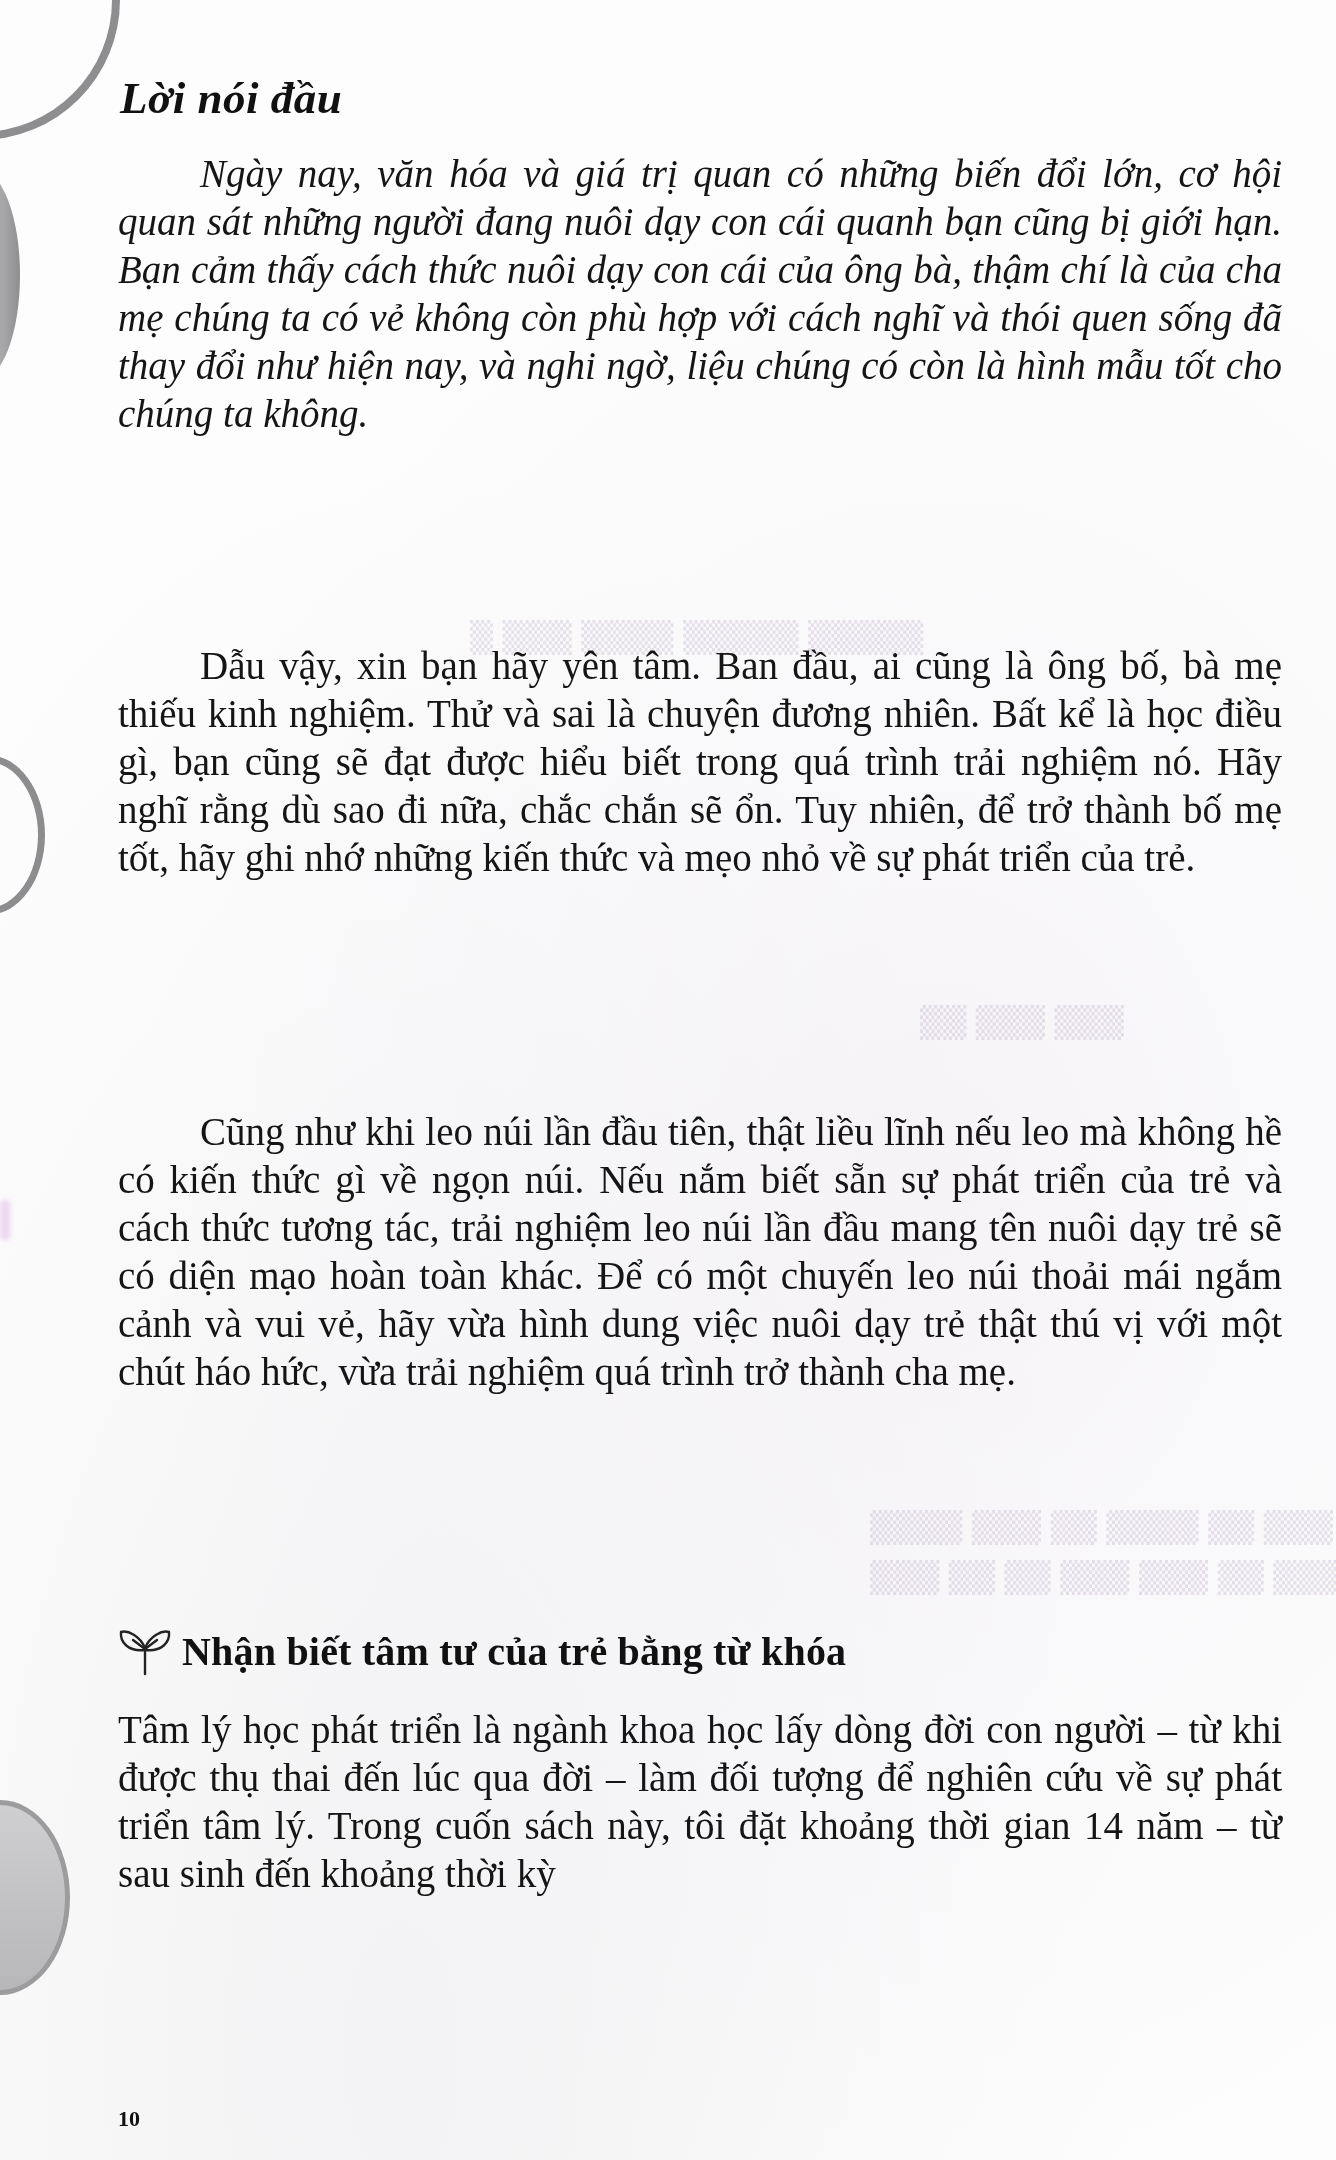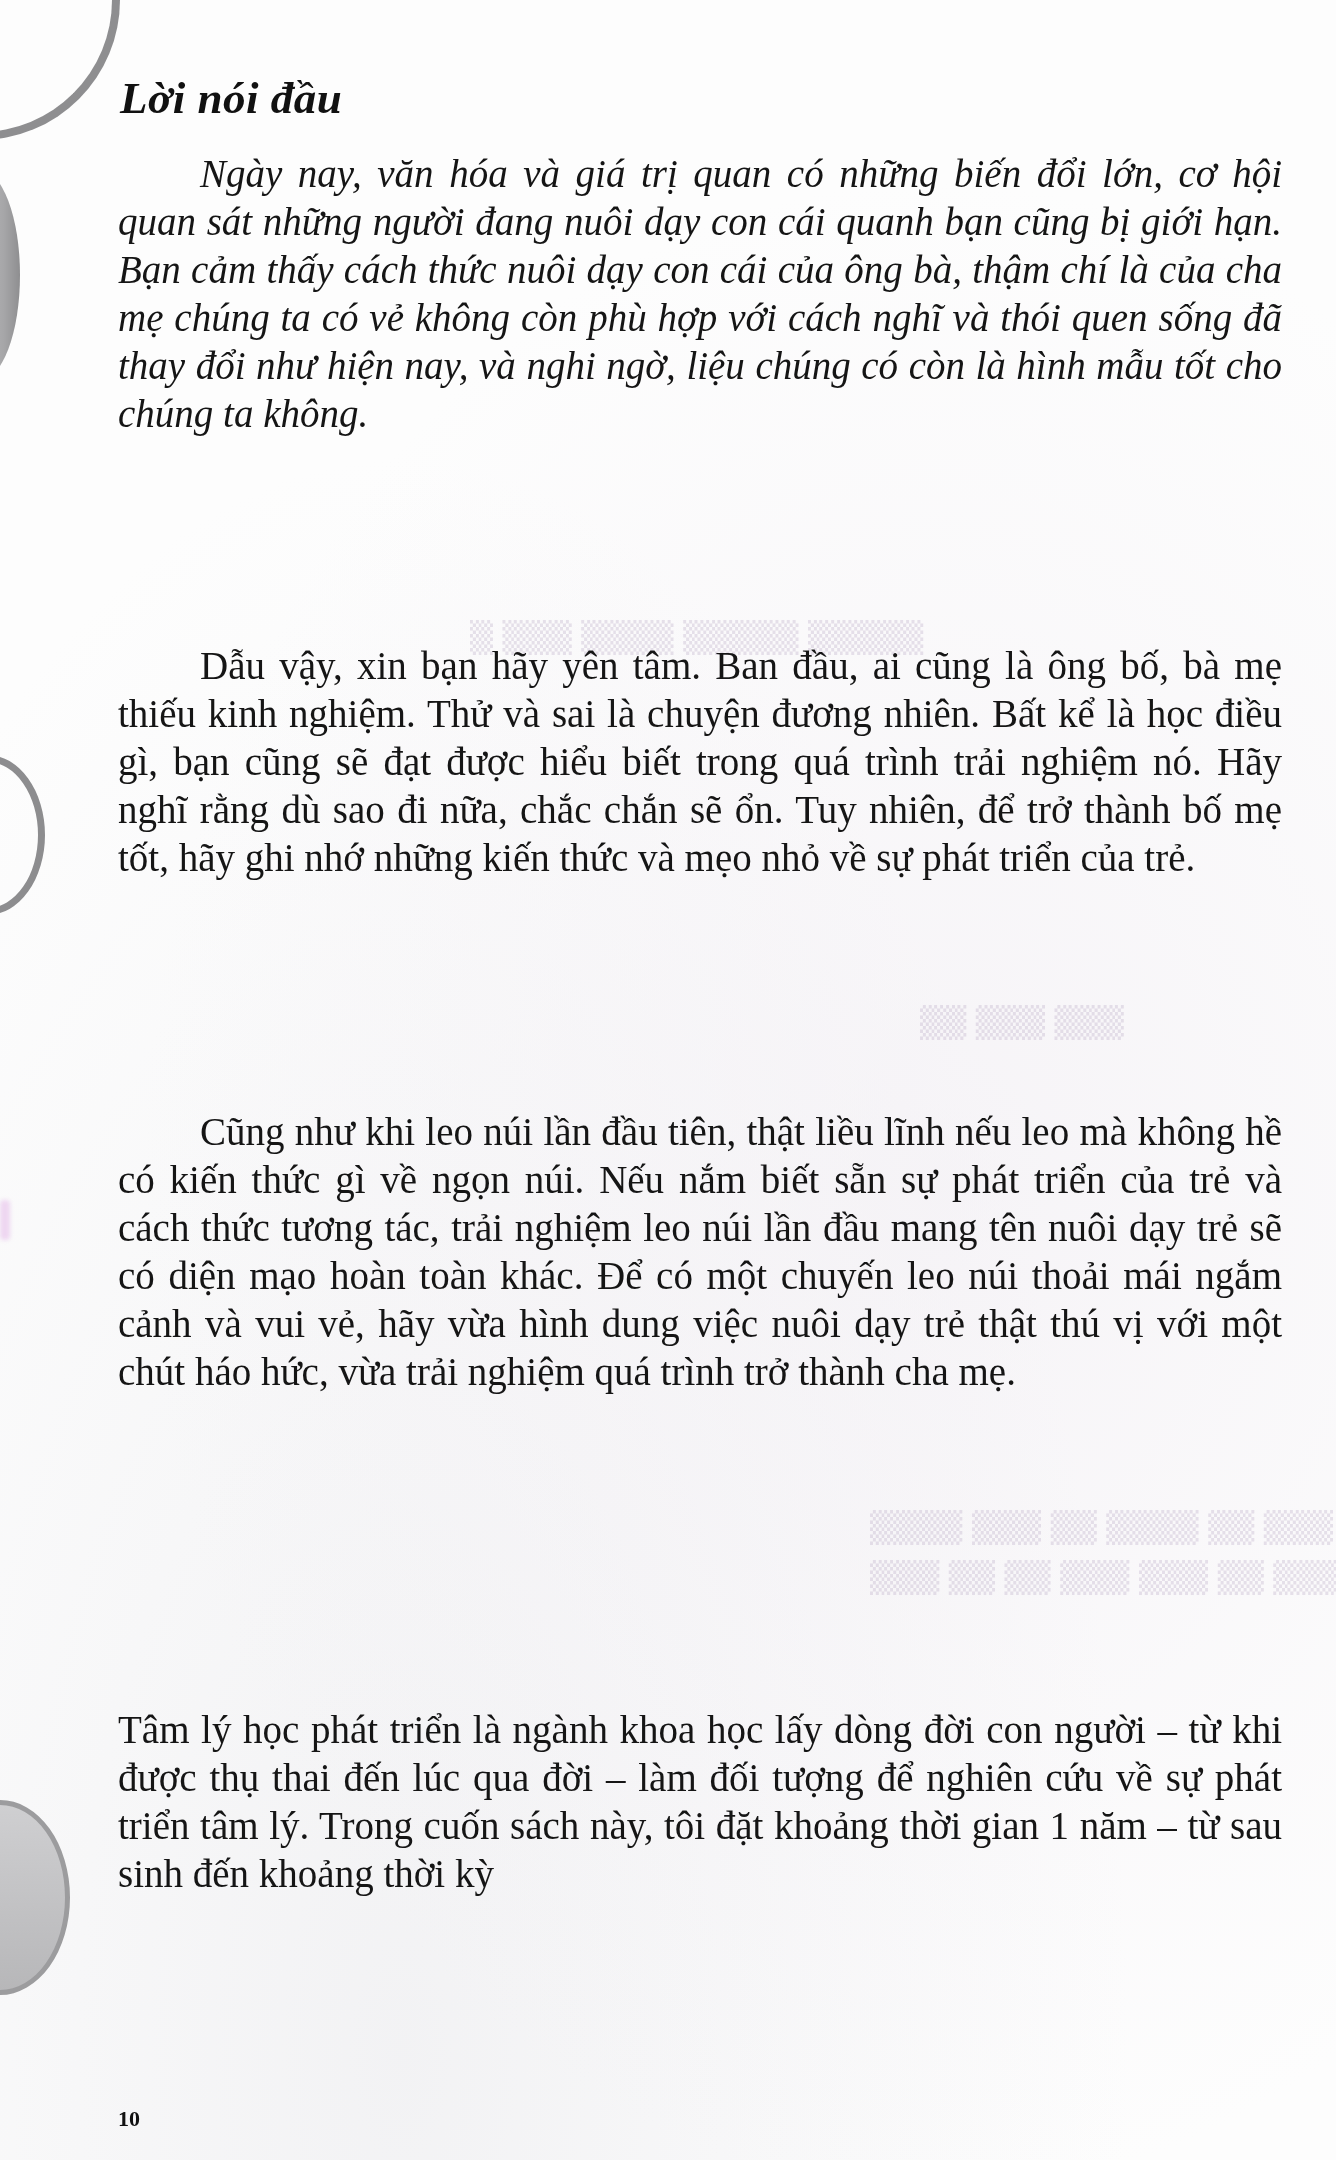--- a/index.html
+++ b/index.html
@@ -177,20 +177,32 @@
   </div>
 
   <div class="text-block para-2">
     <p>Dẫu vậy, xin bạn hãy yên tâm. Ban đầu, ai cũng là ông bố, bà mẹ thiếu kinh nghiệm. Thử và sai là chuyện đương nhiên. Bất kể là học điều gì, bạn cũng sẽ đạt được hiểu biết trong quá trình trải nghiệm nó. Hãy nghĩ rằng dù sao đi nữa, chắc chắn sẽ ổn. Tuy nhiên, để trở thành bố mẹ tốt, hãy ghi nhớ những kiến thức và mẹo nhỏ về sự phát triển của trẻ.</p>
   </div>
 
   <div class="text-block para-3">
     <p>Cũng như khi leo núi lần đầu tiên, thật liều lĩnh nếu leo mà không hề có kiến thức gì về ngọn núi. Nếu nắm biết sẵn sự phát triển của trẻ và cách thức tương tác, trải nghiệm leo núi lần đầu mang tên nuôi dạy trẻ sẽ có diện mạo hoàn toàn khác. Để có một chuyến leo núi thoải mái ngắm cảnh và vui vẻ, hãy vừa hình dung việc nuôi dạy trẻ thật thú vị với một chút háo hức, vừa trải nghiệm quá trình trở thành cha mẹ.</p>
   </div>
 
+  <h2 class="section-heading">
+    <span class="sprout">
+      <svg viewBox="0 0 54 50" width="54" height="50" fill="none" stroke="#222" stroke-width="2.4" stroke-linecap="round" stroke-linejoin="round">
+        <path d="M27 22 C 22 10, 10 4, 3 6 C 2 16, 10 26, 27 24"></path>
+        <path d="M27 22 C 32 10, 44 4, 51 6 C 52 16, 44 26, 27 24"></path>
+        <path d="M15 14 L 27 23"></path>
+        <path d="M39 14 L 27 23"></path>
+        <path d="M27 22 L 27 48"></path>
+      </svg>
+    </span>
+    <span class="heading-text">Nhận biết tâm tư của trẻ bằng từ khóa</span>
+  </h2>
 
   <div class="text-block para-4">
-    <p>Tâm lý học phát triển là ngành khoa học lấy dòng đời con người – từ khi được thụ thai đến lúc qua đời – làm đối tượng để nghiên cứu về sự phát triển tâm lý. Trong cuốn sách này, tôi đặt khoảng thời gian 1 năm – từ sau sinh đến khoảng thời kỳ</p>
+    <p>Tâm lý học phát triển là ngành khoa học lấy dòng đời con người – từ khi được thụ thai đến lúc qua đời – làm đối tượng để nghiên cứu về sự phát triển tâm lý. Trong cuốn sách này, tôi đặt khoảng thời gian 14 năm – từ sau sinh đến khoảng thời kỳ</p>
   </div>
 
   <div class="page-number">10</div>
 
 </div>
 
 </body></html>

